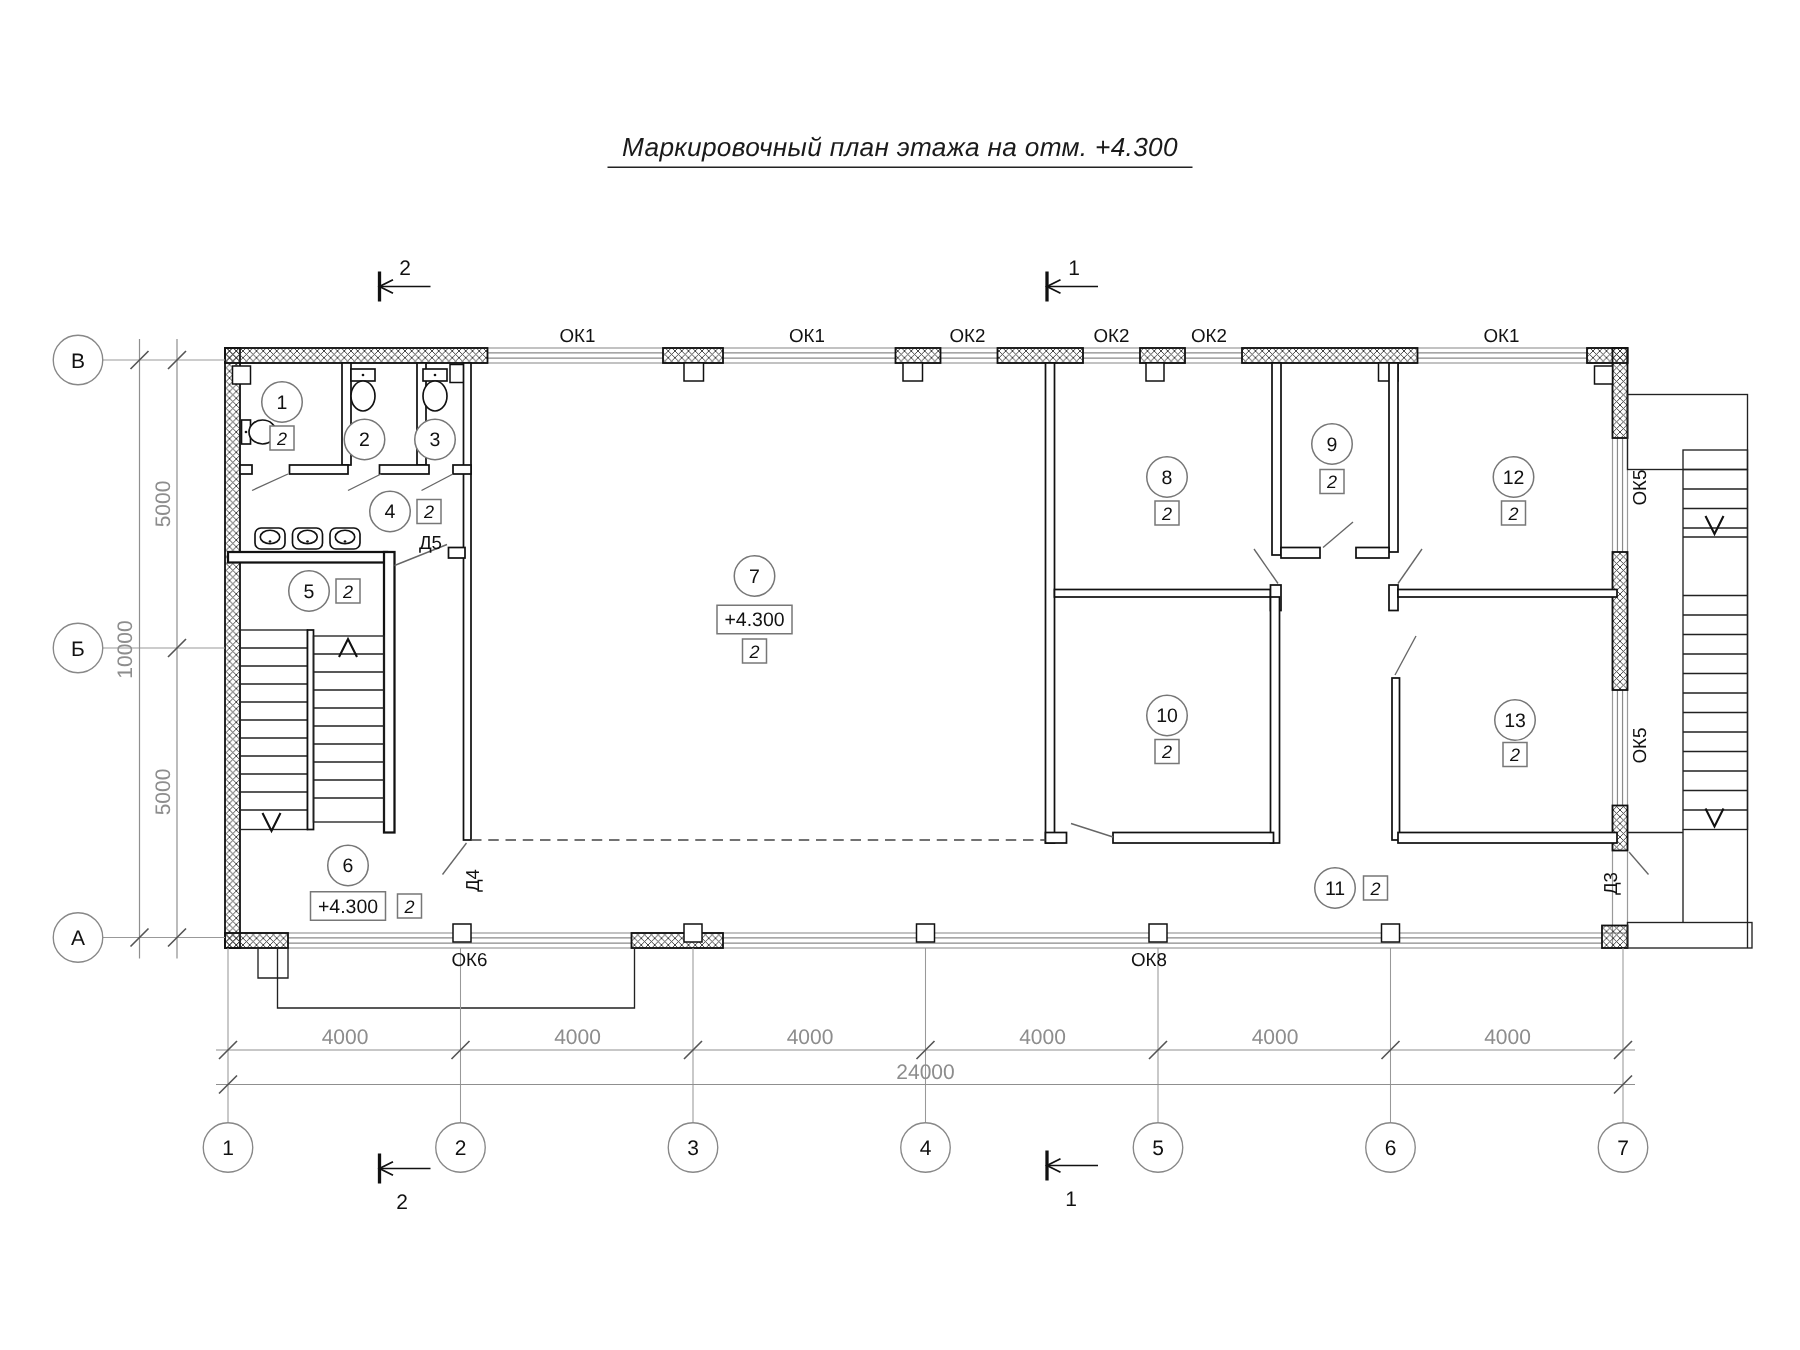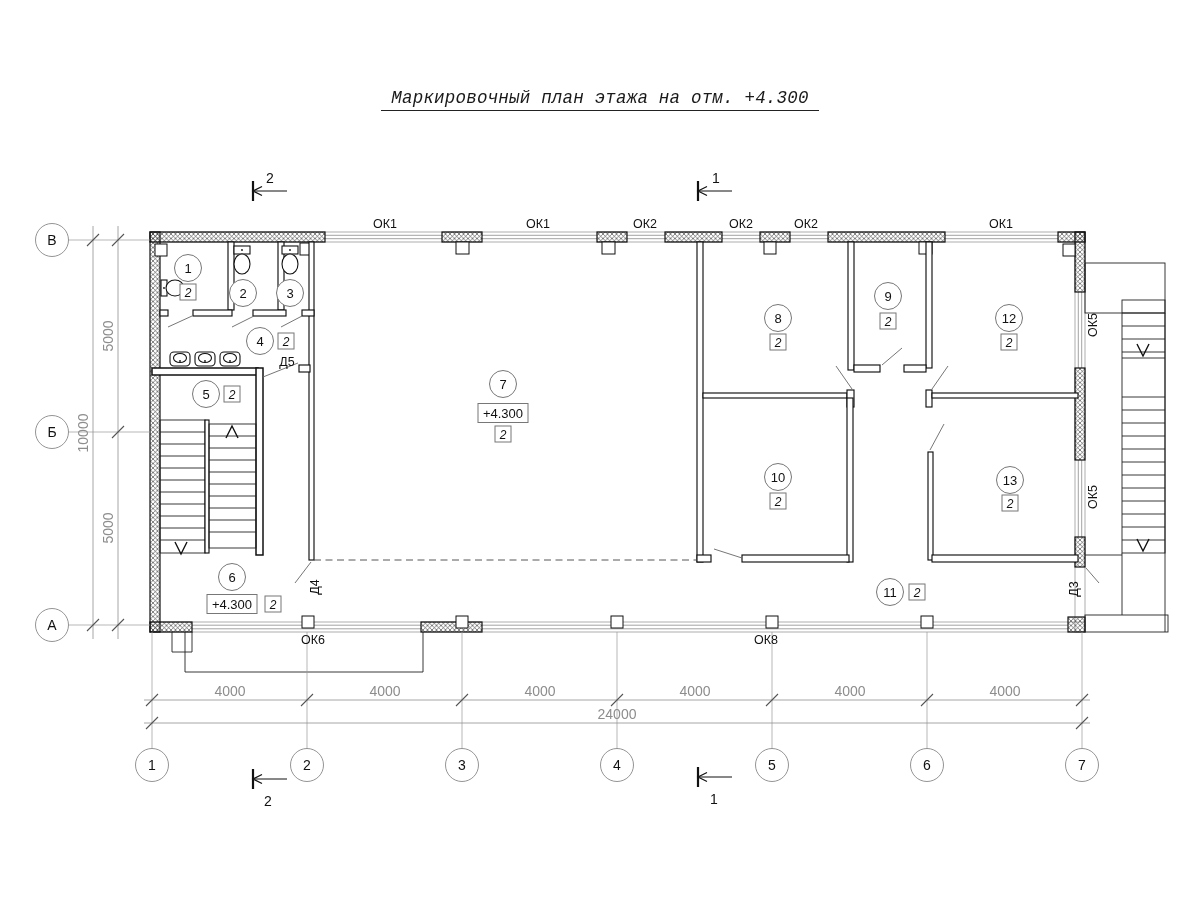--- a/index.html
+++ b/index.html
@@ -1,19 +1,19 @@
 <!DOCTYPE html>
 <html><head>
 <meta charset="utf-8">
 <style>
   html,body{margin:0;padding:0;background:#fff;}
   body{width:1200px;height:900px;position:relative;overflow:hidden;
        font-family:"Liberation Sans",sans-serif;}
   #plan-svg{position:absolute;left:0;top:0;}
-  .title-wrap{position:absolute;left:0;right:0;top:88px;text-align:center;z-index:5;font-family:Liberation Mono, monospace;}
+  .title-wrap{position:absolute;left:0;right:0;top:88px;text-align:center;z-index:5;}
   .title-wrap span{display:inline-block;font-style:italic;font-size:17.5px;color:#1a1a1a;
        border-bottom:1.4px solid #222;padding:0 10px 2px 10px;letter-spacing:.2px;}
   svg text{font-family:"Liberation Sans",sans-serif;}
   .wallHatch{fill:url(#hatch);stroke:#111;stroke-width:1.2;}
   .part{fill:#fff;stroke:#111;stroke-width:1.15;}
   .heavy{fill:#fff;stroke:#111;stroke-width:1.5;}
   .thin{stroke:#222;stroke-width:.9;fill:none;}
   .glaz{stroke:#8a8a8a;stroke-width:.8;fill:none;}
   .frame{stroke:#9a9a9a;stroke-width:.8;fill:none;}
   .leaf{stroke:#666;stroke-width:.9;fill:none;}

